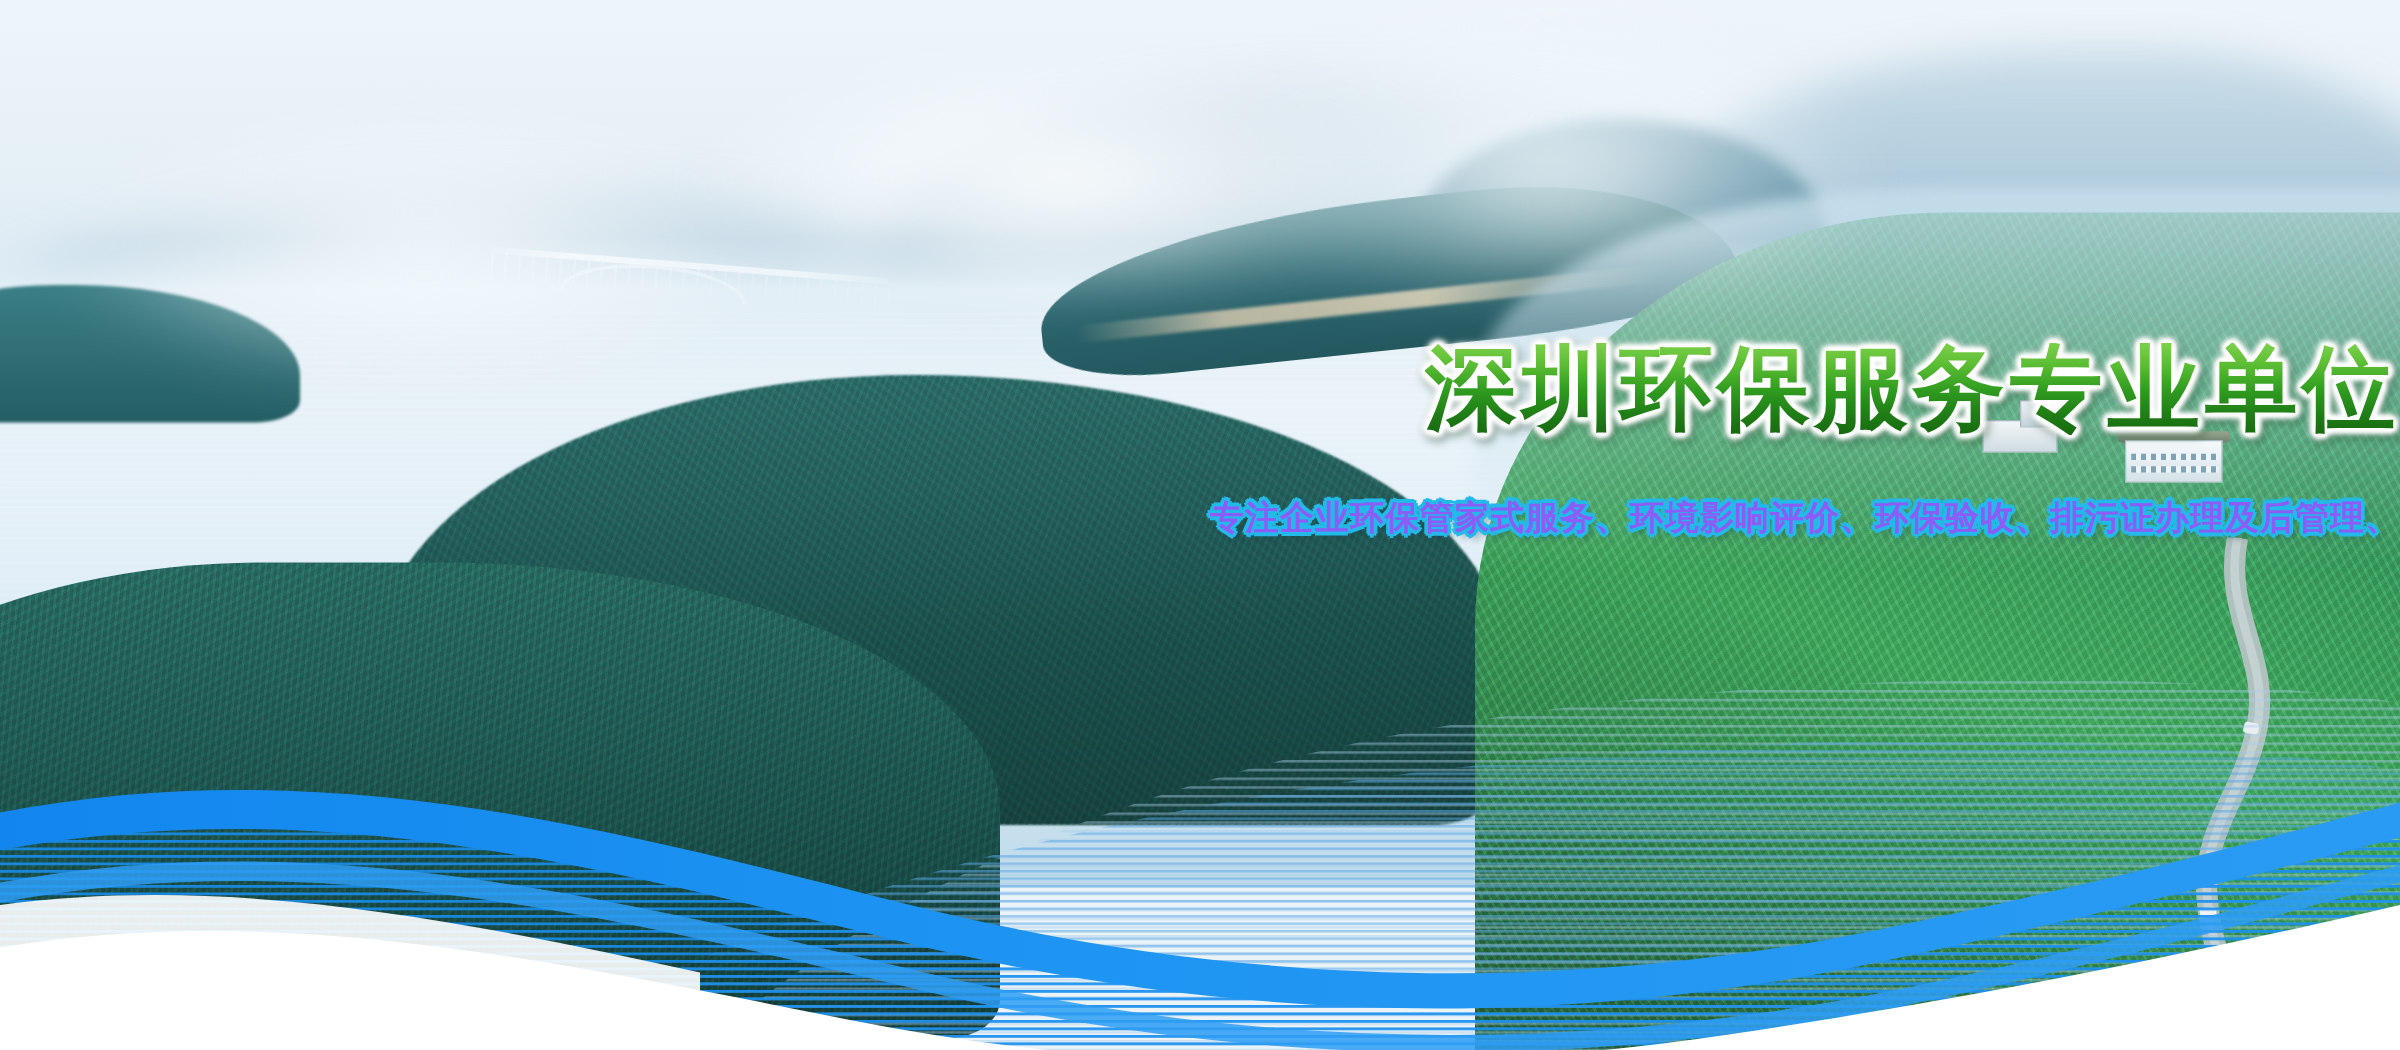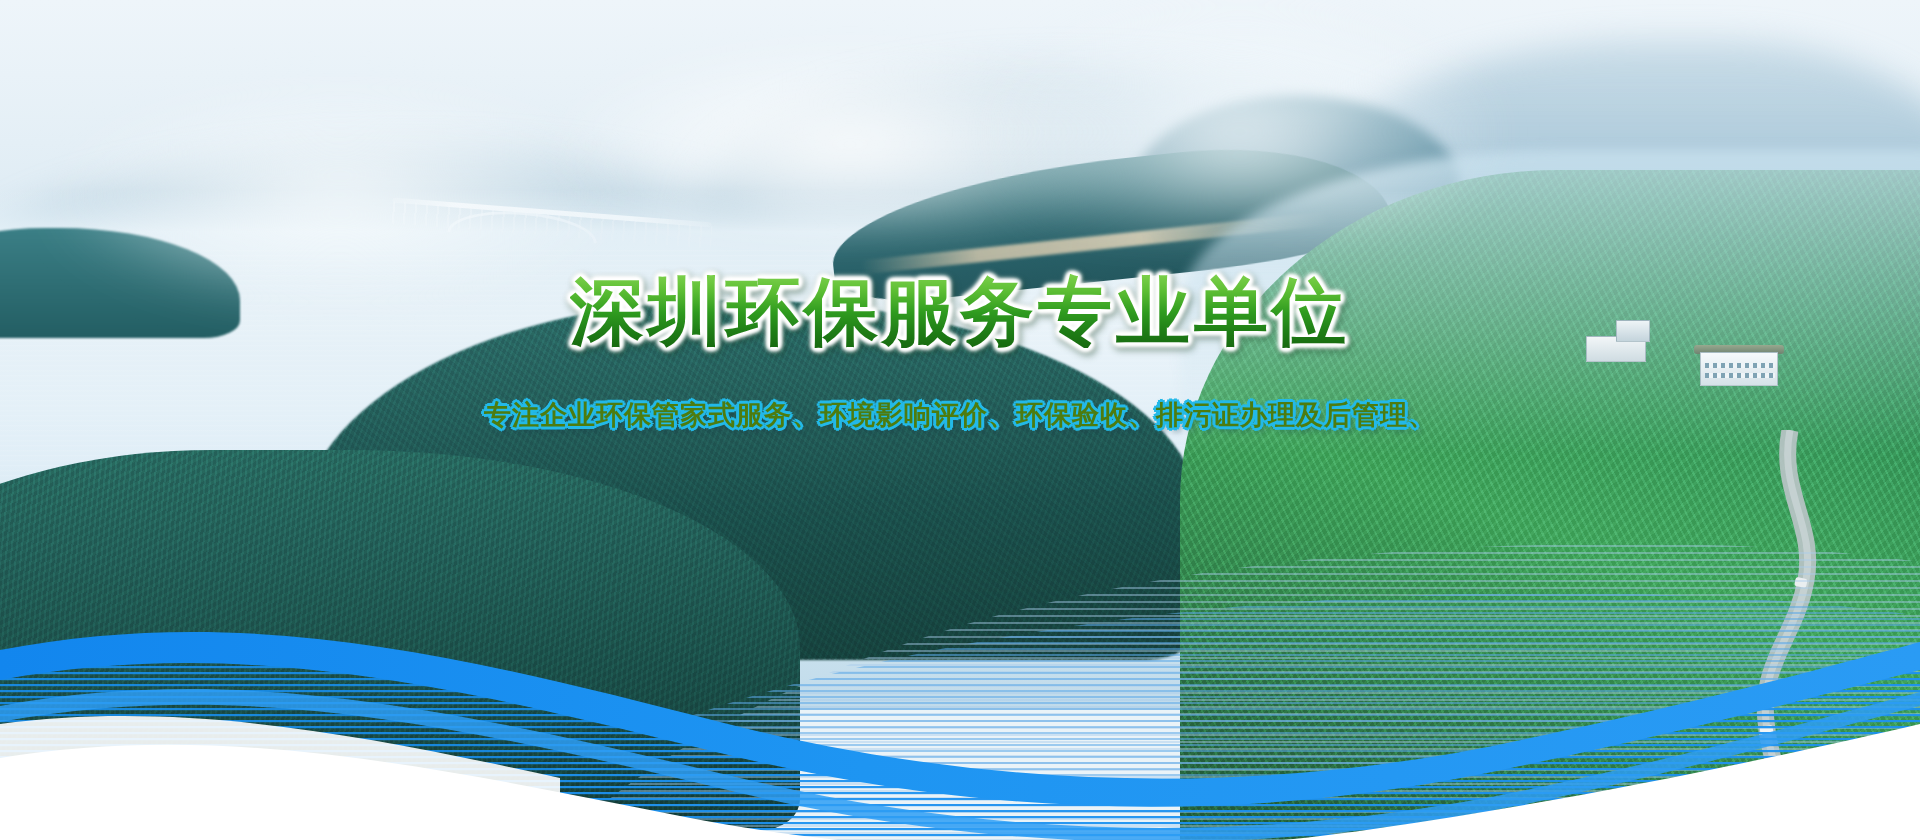--- a/index.html
+++ b/index.html
@@ -227,21 +227,21 @@
   
   .road {
     position:absolute; left:1720px; top:430px; width:150px; height:410px;
   }
   .road svg { display:block; }
 
   
   .content {
     position:absolute; left:0; top:0; width:1920px; height:840px;
     z-index:40;
-    display:flex; flex-direction:column; align-items:center;
+    display:flex; flex-direction:column; align-items:flex-end;
   }
 
   .hero-title {
     margin-top:274px;
     font-size:74px;
     font-weight:bold;
     letter-spacing:4px;
     line-height:1;
     background:linear-gradient(180deg, #7dd14b 0%, #5bbd33 24%, #2f9b1f 52%, #1f7d16 78%, #17690f 100%);
     -webkit-background-clip:text;
@@ -258,21 +258,21 @@
     white-space:nowrap;
   }
 
   .hero-sub {
     margin-top:42px;
     text-align:center;
     font-size:27px;
     font-weight:bold;
     line-height:50px;
     letter-spacing:1px;
-    color:#4d7c0f;
+    color:#8b5cf6;
     white-space:nowrap;
     text-shadow:
       -2px -2px 0 #23b9e8, 2px -2px 0 #23b9e8,
       -2px  2px 0 #23b9e8, 2px  2px 0 #23b9e8,
       -3px  0   0 #23b9e8, 3px  0   0 #23b9e8,
        0   -3px 0 #23b9e8, 0    3px 0 #23b9e8,
        4px  5px 5px rgba(25,55,70,.42);
   }
   .hero-sub .line { display:block; }
 

